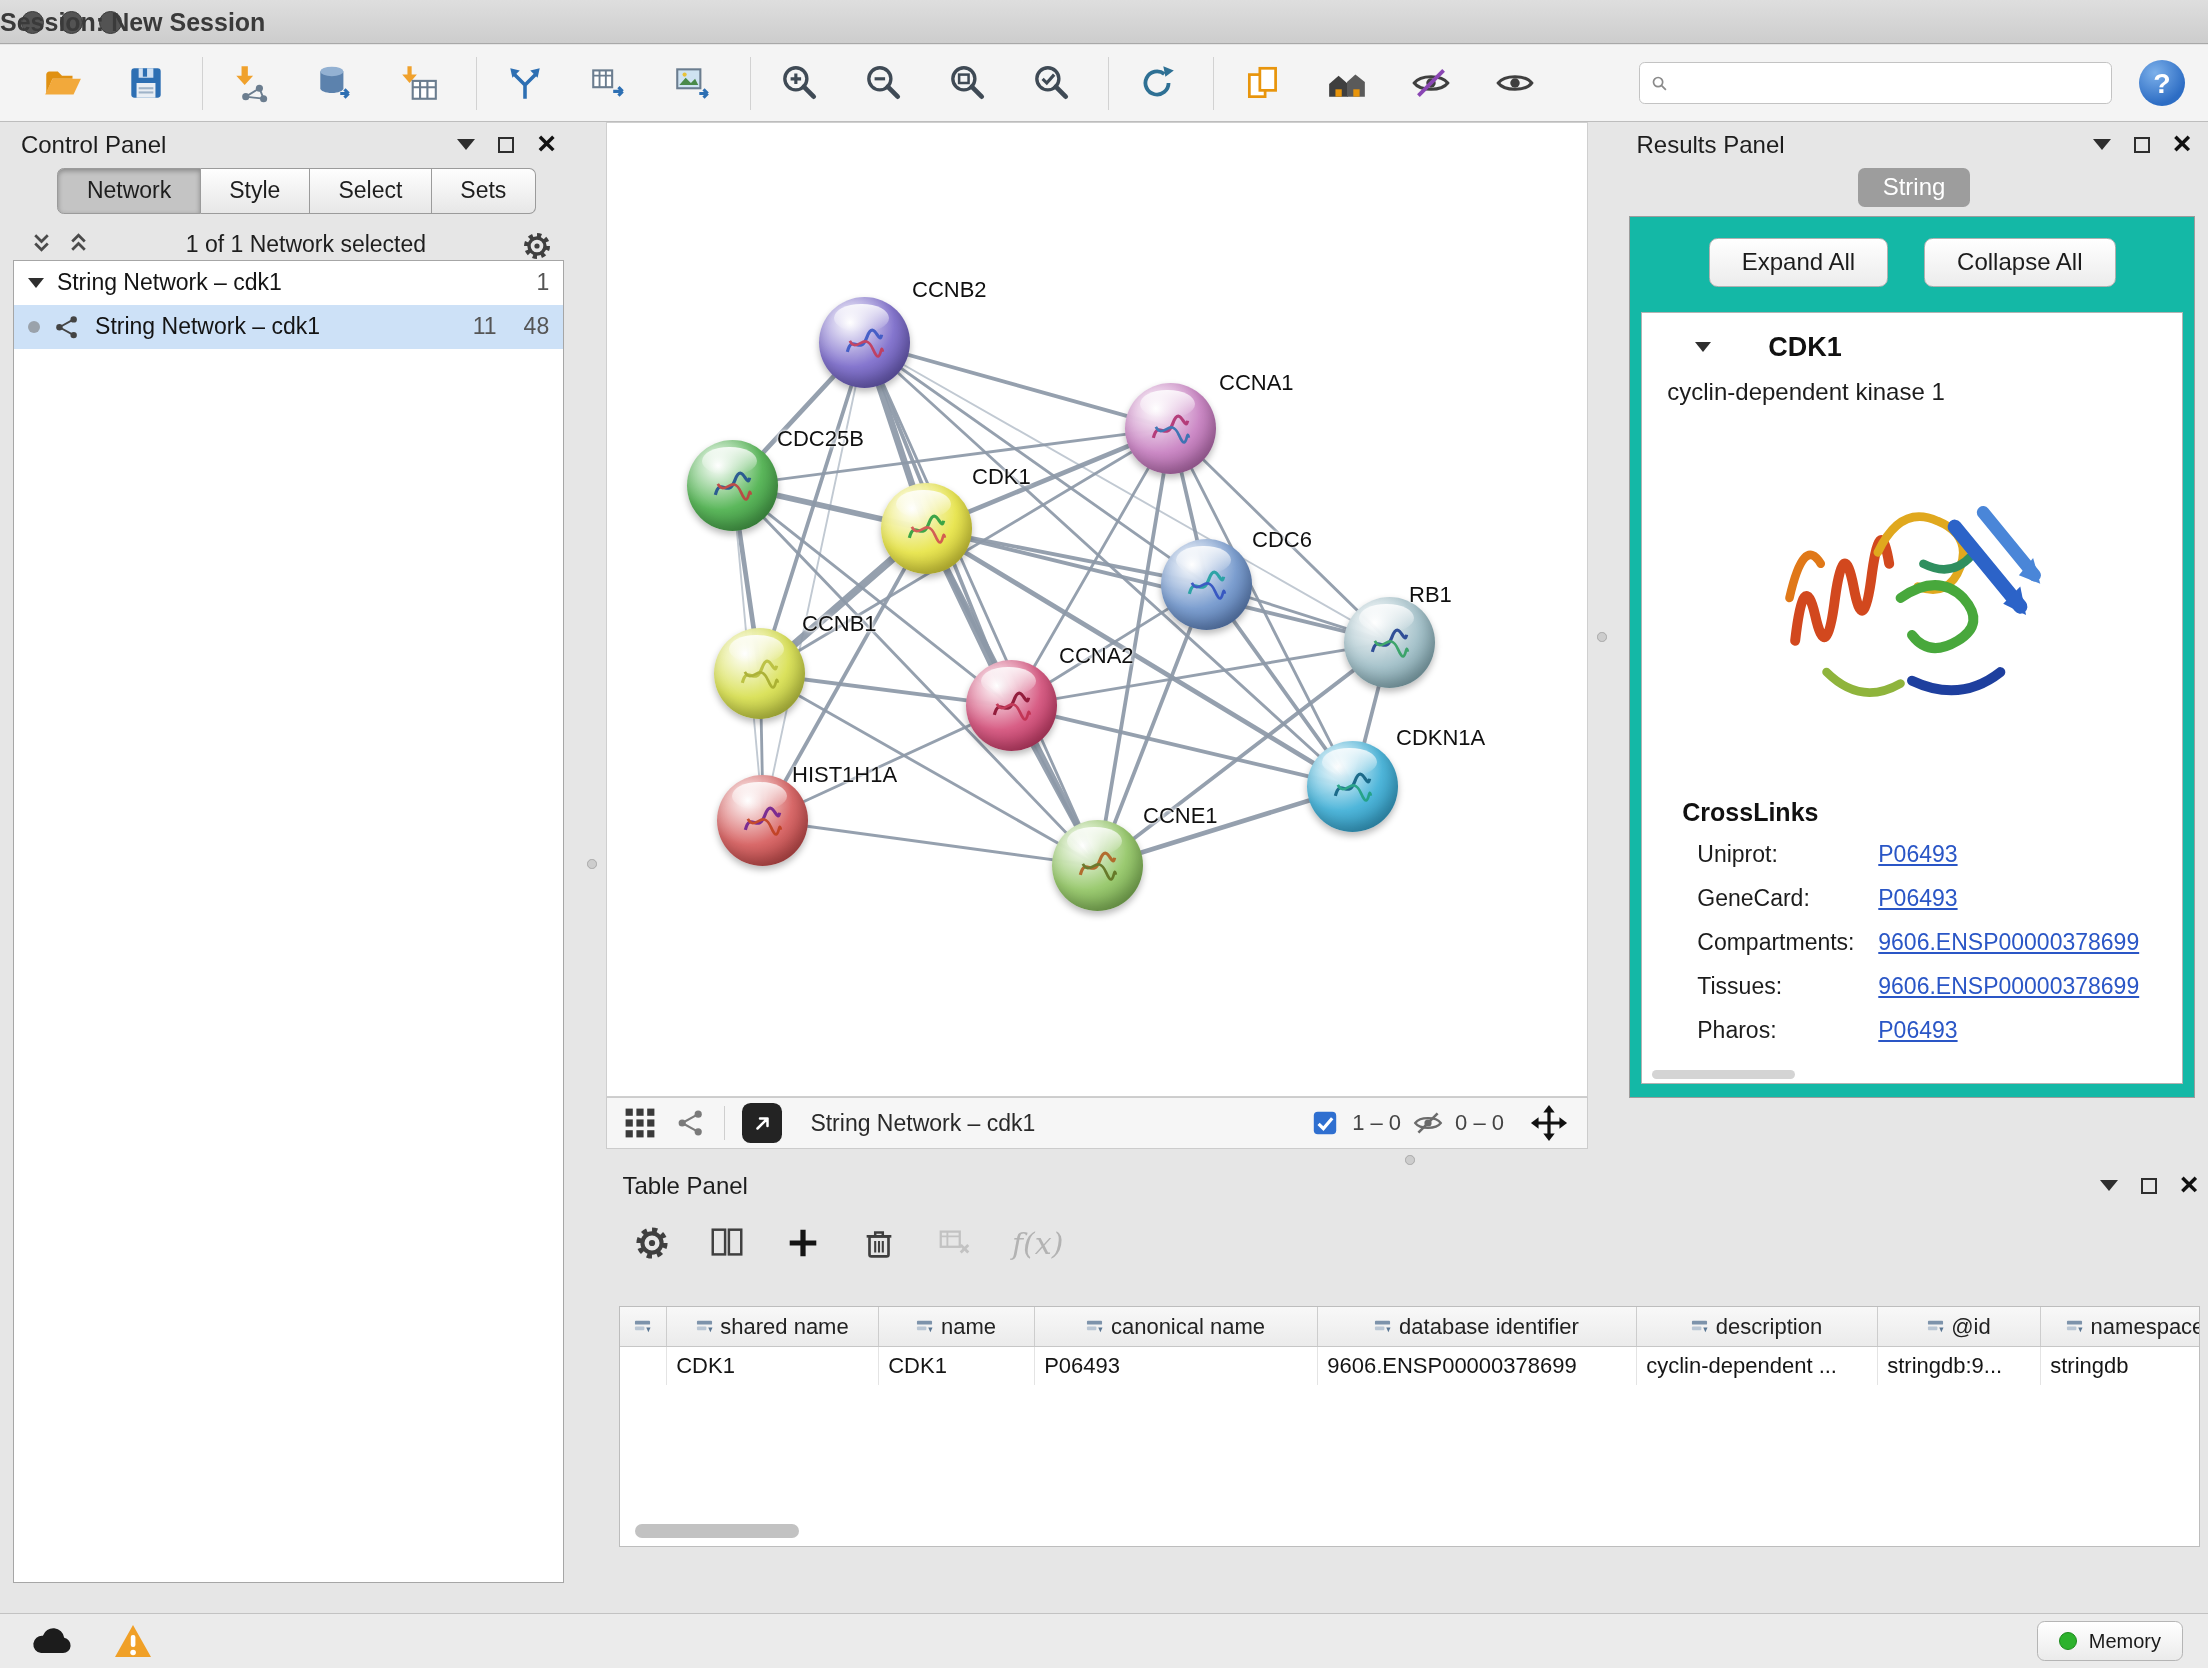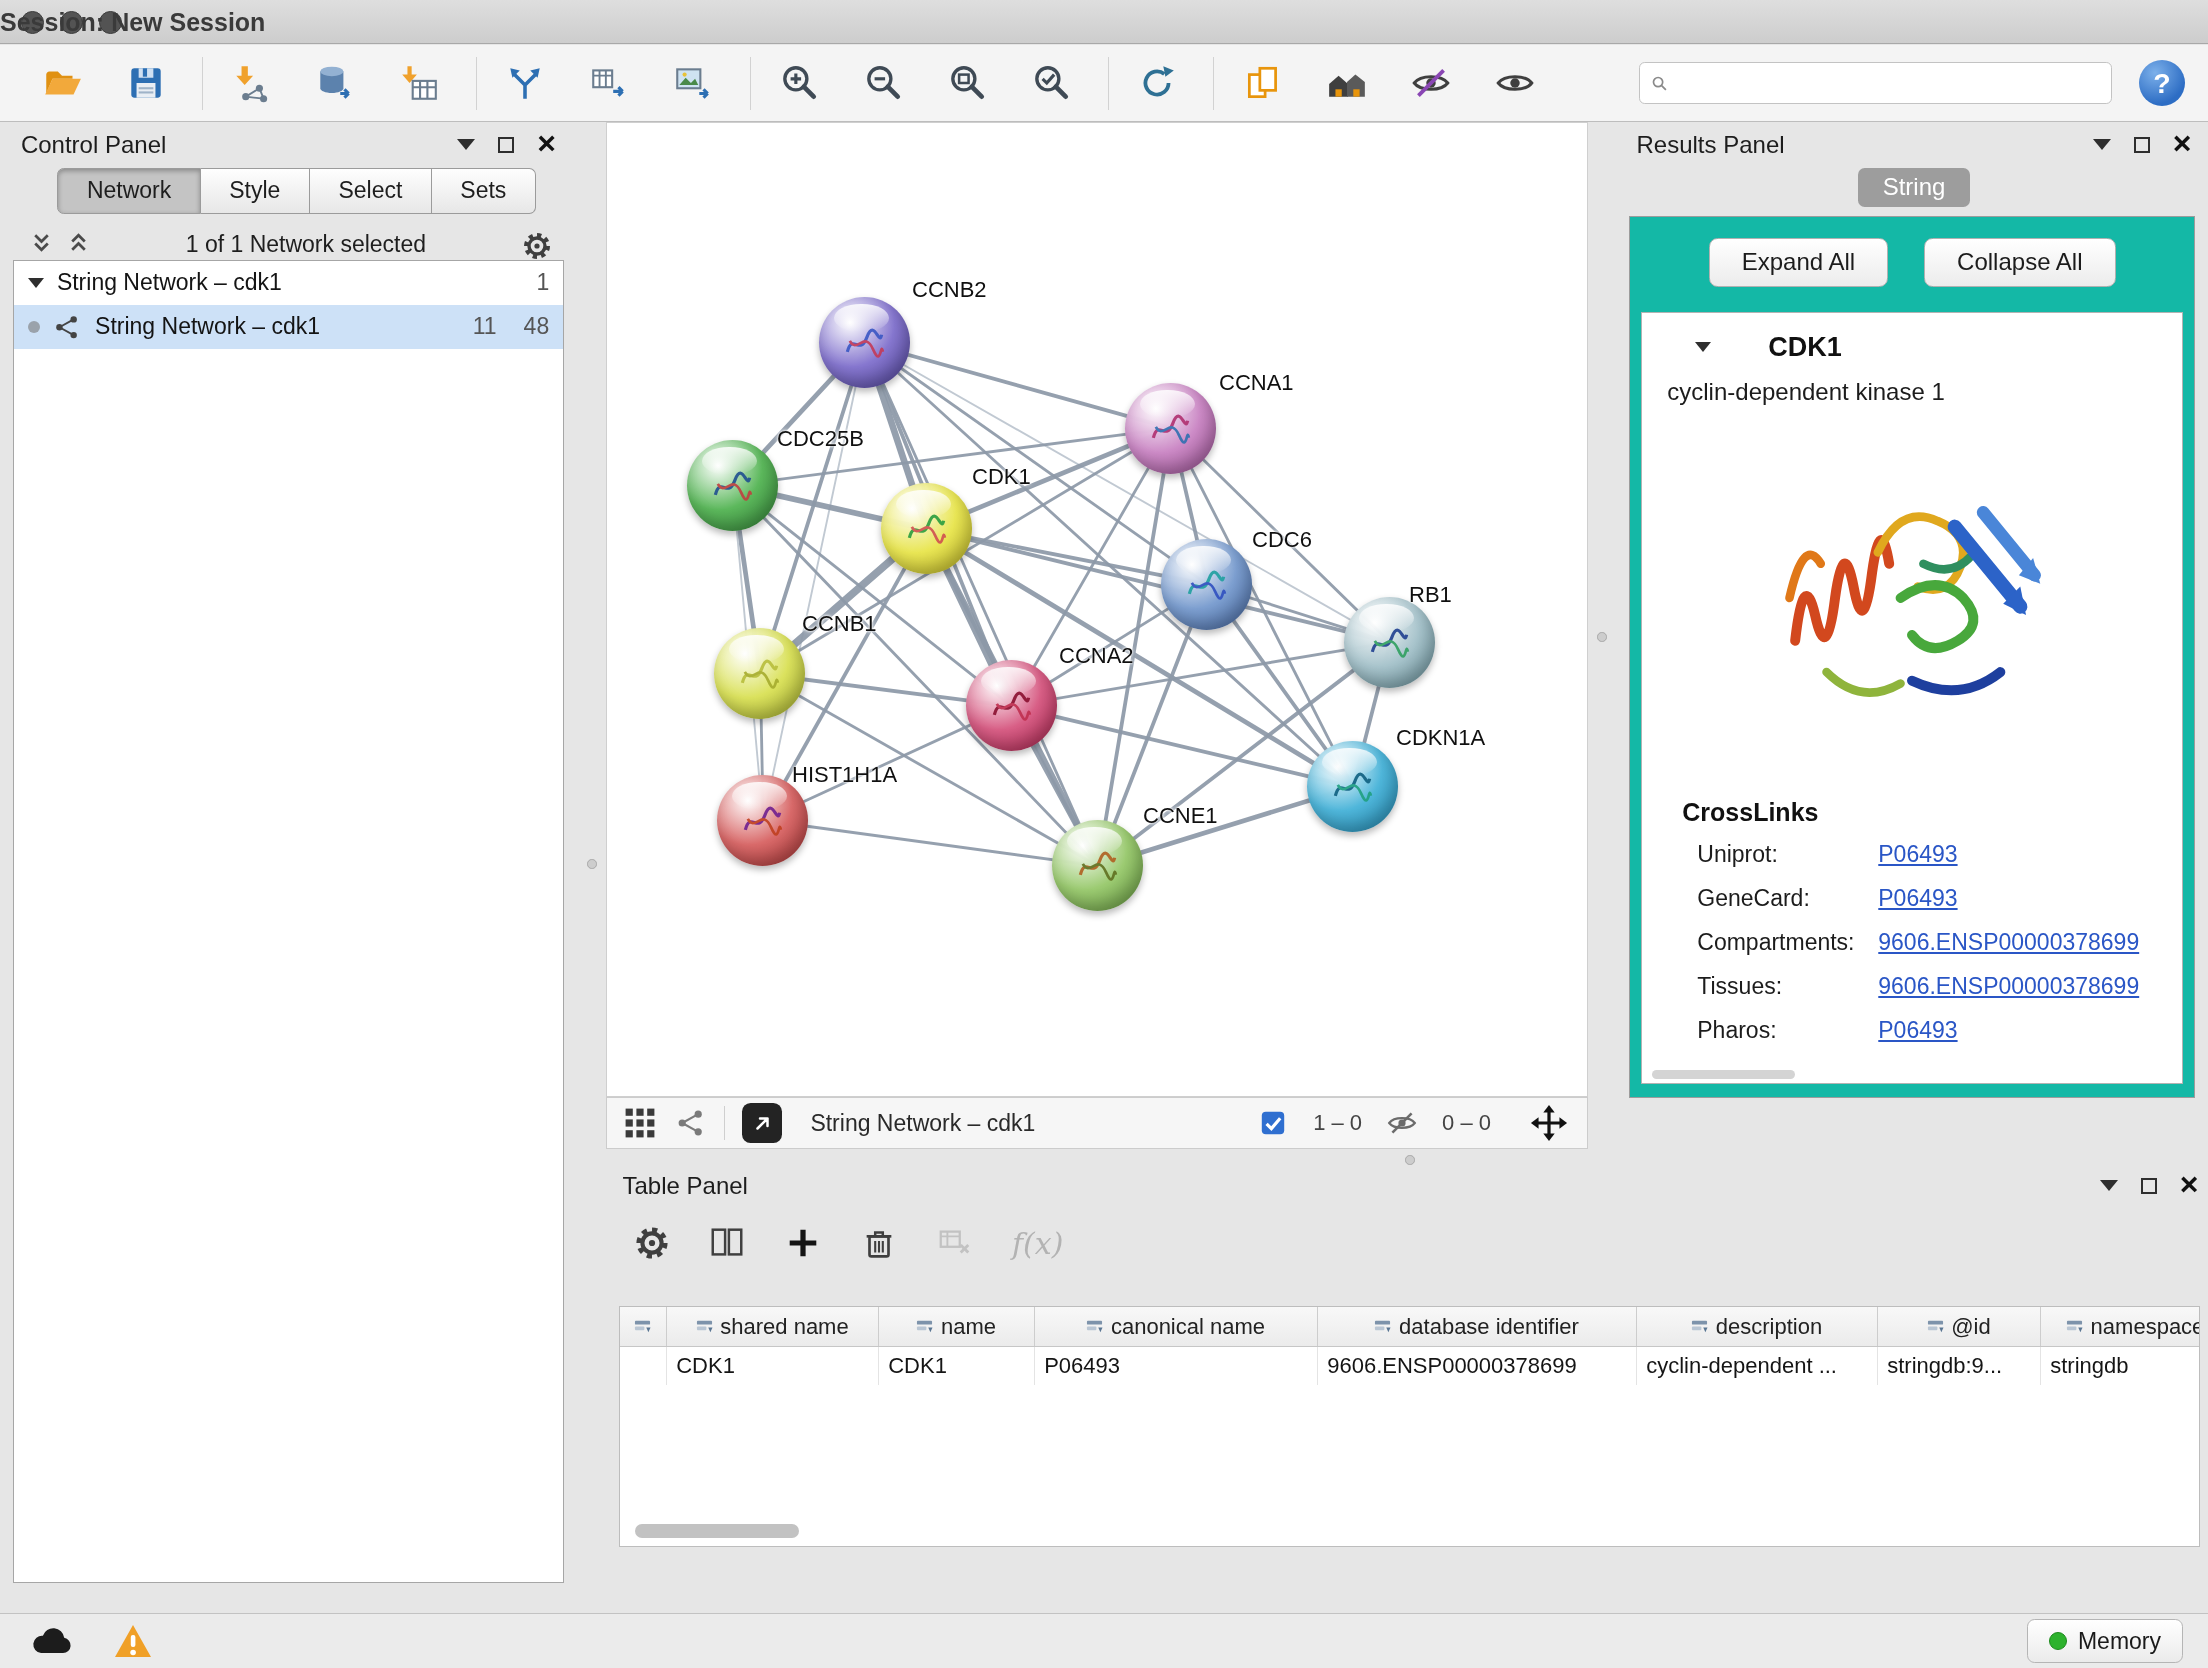--- a/index.html
+++ b/index.html
@@ -58,21 +58,21 @@
     box-shadow:0 3.8px 7.6px rgba(0,0,0,.28), inset -3.8px -7.6px 13.3px rgba(0,0,0,.18);}
   .node-gloss{position:absolute;left:15px;top:6.7px;width:55px;height:28.5px;border-radius:50%;
     background:linear-gradient(rgba(255,255,255,.85),rgba(255,255,255,0));}
   .node-mini{position:absolute;left:21px;top:23px;width:49px;height:49px;opacity:.9;}
   .node-label{position:absolute;font-size:22px;color:#101010;
     text-shadow:0 0 4.8px #fff,0 0 2.9px #fff,0 0 1.9px #fff;white-space:nowrap;}
   .net-footer{position:absolute;left:606px;top:975px;width:982px;height:52px;background:#f6f6f6;
     border:1px solid #cccccc;display:flex;align-items:center;gap:17px;padding:0 19px 0 15px;}
   .nf-sep{width:1px;height:34px;background:#cfcfcf;}
   .nf-title{font-size:23px;color:#2a2a2a;margin-left:11.4px;}
-  .nf-right{margin-left:auto;display:flex;align-items:center;gap:24px;font-size:22px;color:#444;}
+  .nf-right{margin-left:auto;display:flex;align-items:center;gap:11px;font-size:22px;color:#444;}
   .nf-export{width:40px;height:40px;background:#232323;border-radius:8.6px;display:flex;align-items:center;justify-content:center;}
   
   .results-panel{position:absolute;left:1627px;top:3.8px;width:574px;height:972px;}
   .string-badge-row{display:flex;justify-content:center;margin-top:3.8px;}
   .string-badge{background:#9d9d9d;color:#fff;font-size:24px;padding:5.7px 25px;border-radius:6.7px;}
   .results-box{position:absolute;top:90px;left:1.9px;right:5.7px;bottom:0;background:#14b8a6;border:1px solid #9c9c9c;}
   .res-buttons{display:flex;justify-content:center;gap:36px;padding:21px 0 7.6px;}
   .res-btn{padding:9.5px 32px;font-size:24px;border:1px solid #b1b1b1;border-radius:8.6px;
     background:linear-gradient(#ffffff,#ececec);color:#1c1c1c;}
   .gene-box{position:absolute;top:95px;left:11.4px;right:11.4px;bottom:13.3px;border:1px solid #b3b3b3;overflow:hidden;background:#fff;}
@@ -100,21 +100,21 @@
   .t-hscroll{position:absolute;bottom:7.6px;left:15px;width:164px;height:14.3px;background:#c2c2c2;border-radius:7.6px;}
   .tp-tabs{position:absolute;bottom:7.6px;left:0;right:0;display:flex;justify-content:center;}
   .tp-tab{padding:8.6px 27px;font-size:23px;border:1px solid #9b9b9b;border-left:none;background:#fdfdfd;color:#1c1c1c;}
   .tp-tab:first-child{border-left:1px solid #9b9b9b;border-radius:5.7px 0 0 5.7px;}
   .tp-tab:last-child{border-radius:0 5.7px 5.7px 0;}
   .tp-tab.sel{background:#6d6d6d;color:#fff;}
   
   .statusbar{position:absolute;bottom:0;left:0;right:0;height:55px;background:#ebebeb;
     border-top:1px solid #c2c2c2;display:flex;align-items:center;padding:0 25px 0 28.5px;gap:40px;}
   .memory-btn{margin-left:auto;display:flex;align-items:center;gap:11.4px;padding:7.6px 21px;
-    background:linear-gradient(#ffffff,#ebebeb);border:1px solid #b5b5b5;border-radius:7.6px;font-size:23px;color:#1a1a1a;}
+    background:linear-gradient(#ffffff,#ebebeb);border:1px solid #b5b5b5;border-radius:7.6px;font-size:20px;color:#1a1a1a;}
   .mem-dot{width:18px;height:18px;border-radius:50%;background:#2db22d;border:1px solid #1d8a1d;}
   .split-dot{position:absolute;width:9.5px;height:9.5px;border-radius:50%;background:#cdcdcd;border:1px solid #a8a8a8;}
 </style>
 </head>
 <body>
 
 <div class="titlebar">
   <div class="lights">
     <div class="light"></div>
     <div class="light"></div>

